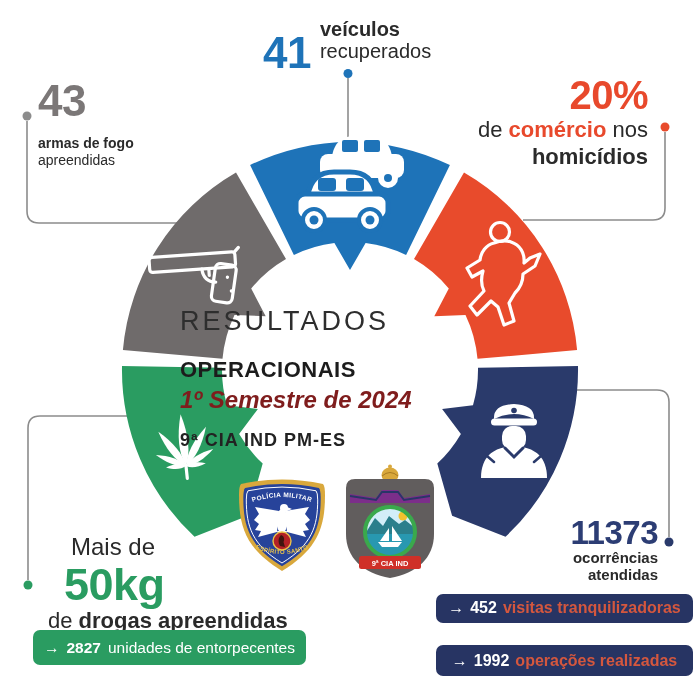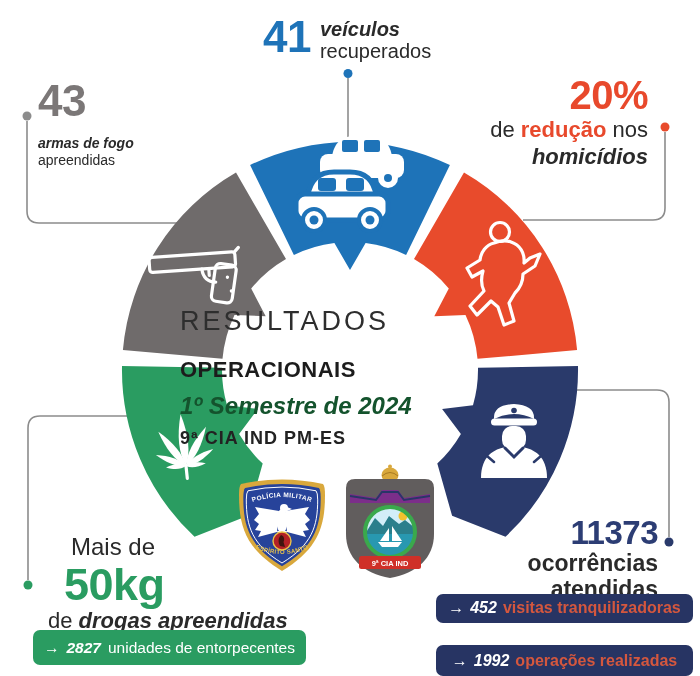--- a/index.html
+++ b/index.html
@@ -1,51 +1,51 @@
 <!DOCTYPE html>
 <html><head>
 <meta charset="utf-8">
 <style>
   html,body{margin:0;padding:0;background:#ffffff;}
   .stage{position:relative;width:700px;height:676px;overflow:hidden;background:#ffffff;
          font-family:"Liberation Sans","DejaVu Sans",sans-serif;color:#2a2a2a;}
   svg.canvas{position:absolute;left:0;top:0;}
   .stat{position:absolute;line-height:1.12;}
   .num{font-weight:700;line-height:.95;letter-spacing:-.5px;}
-  b{font-weight:700;font-style:italic;}
+  b{font-weight:700;}
   
   .vehicles{left:263px;top:16px;display:flex;gap:9px;align-items:flex-start;}
-  .vehicles .num{font-size:44px;color:#1e73b8;}
+  .vehicles .num{font-size:44px;color:#1e73b8;margin-top:16px;}
   .vehicles .lbl{padding-top:2px;font-size:20px;line-height:1.1;}
   
   .firearms{left:38px;top:80px;}
   .firearms .num{font-size:44px;color:#7b7777;}
   .firearms .lbl{font-size:14px;margin-top:13px;line-height:1.25;}
   
   .homicides{right:52px;top:76px;text-align:right;line-height:1.22;}
   .homicides .num{font-size:40px;color:#e8492c;margin-bottom:3px;}
   .homicides .lbl{font-size:22px;}
   .hl{color:#e8492c;font-weight:700;}
   
   .center-title{left:350px;top:306px;transform:translateX(-50%);width:340px;text-align:left;position:absolute;}
   .ct1{font-size:27px;letter-spacing:3px;color:#2e2e2e;}
   .ct2{font-size:22px;font-weight:700;letter-spacing:.5px;color:#1c1c1c;margin-top:20px;}
-  .ct3{font-size:24px;font-weight:700;font-style:italic;margin-top:9px;color:#14532d;}
-  .ct4{font-size:18px;font-weight:700;letter-spacing:1px;margin-top:8px;color:#222;}
+  .ct3{font-size:24px;font-weight:700;font-style:italic;margin-top:3px;color:#7f1d1d;}
+  .ct4{font-size:18px;font-weight:700;letter-spacing:1px;margin-top:16px;color:#222;}
   
   .drugs{left:48px;top:534px;}
   .drugs .intro{font-size:24px;margin-left:23px;}
   .drugs .num{font-size:45px;color:#2a9c61;margin:3px 16px 2px;}
   .drugs .lbl{font-size:22px;}
   .green-banner{position:absolute;left:33px;top:630px;width:273px;height:35px;background:#2a9c61;
     border-radius:7px;color:#fff;display:flex;align-items:center;justify-content:center;gap:7px;font-size:15.5px;}
   
   .occurrences{right:42px;top:501px;text-align:right;line-height:1.13;margin-top:16px;}
   .occurrences .num{font-size:33px;color:#2c3d74;margin-bottom:2px;}
-  .occurrences .lbl{font-size:23px;font-weight:700;}
+  .occurrences .lbl{font-size:15px;font-weight:700;}
   .navy-banner{position:absolute;left:436px;width:257px;background:#273463;border-radius:7px;color:#fff;
     text-align:center;box-sizing:border-box;}
   .nb1{top:594px;padding:5px 6px 6px;}
   .nb2{top:645px;height:31px;display:flex;align-items:center;justify-content:center;gap:6px;}
   .nb-line{font-size:16px;display:flex;justify-content:center;gap:6px;align-items:baseline;}
   .nb-red{color:#d4573e;font-weight:700;}
   .nb-sub{font-size:9.5px;color:#e9eaf2;margin-top:2px;}
   .arrow{font-weight:700;}
   svg text{font-family:"Liberation Sans","DejaVu Sans",sans-serif;}
 </style>
@@ -206,21 +206,21 @@
     <div class="lbl">
       <div><b>armas de fogo</b></div>
       <div>apreendidas</div>
     </div>
   </div>
 
   <div class="stat homicides">
     <div class="num">20%</div>
     <div class="lbl">
       <span>de</span>
-      <span class="hl">redução</span>
+      <span class="hl">comércio</span>
       <span>nos</span>
     </div>
     <div class="lbl"><b>homicídios</b></div>
   </div>
 
   <div class="center-title">
     <div class="ct1">RESULTADOS</div>
     <div class="ct2">OPERACIONAIS</div>
     <div class="ct3">1º Semestre de 2024</div>
     <div class="ct4">9ª CIA IND PM-ES</div>

